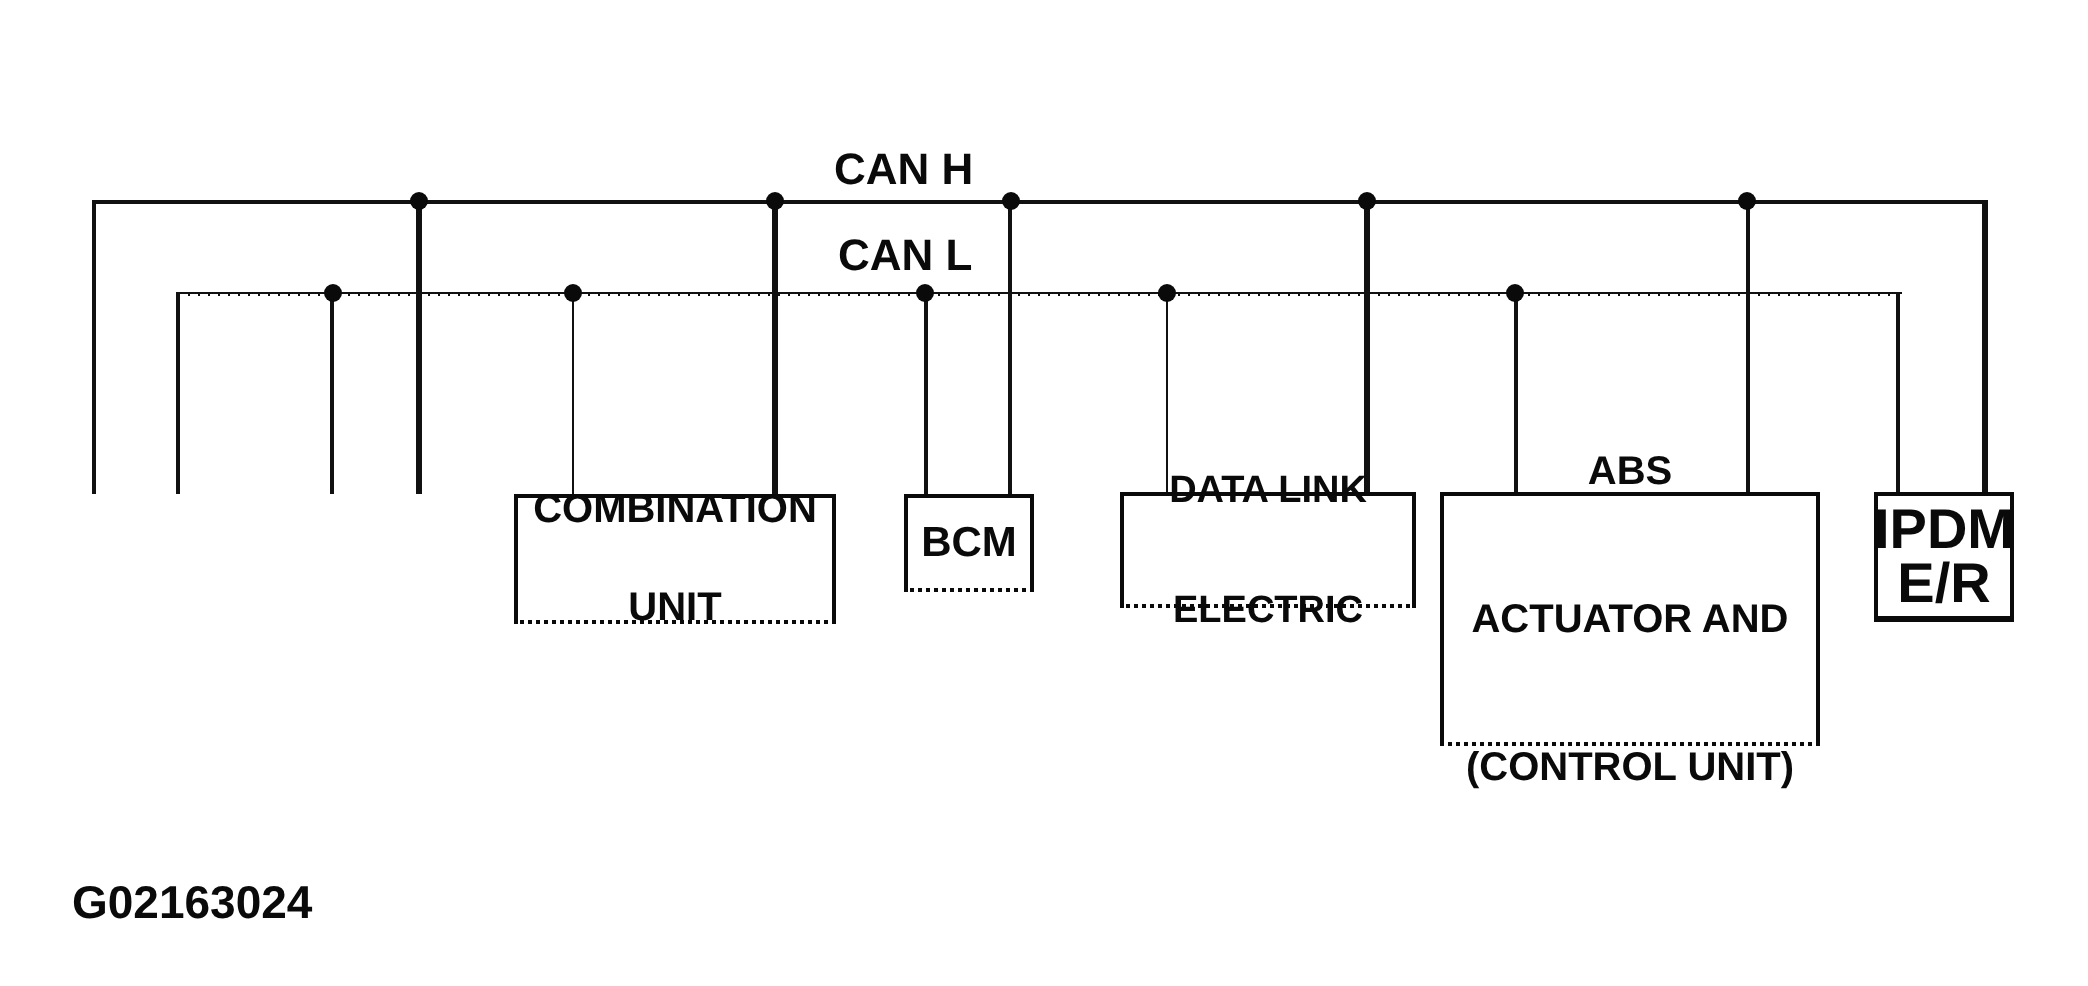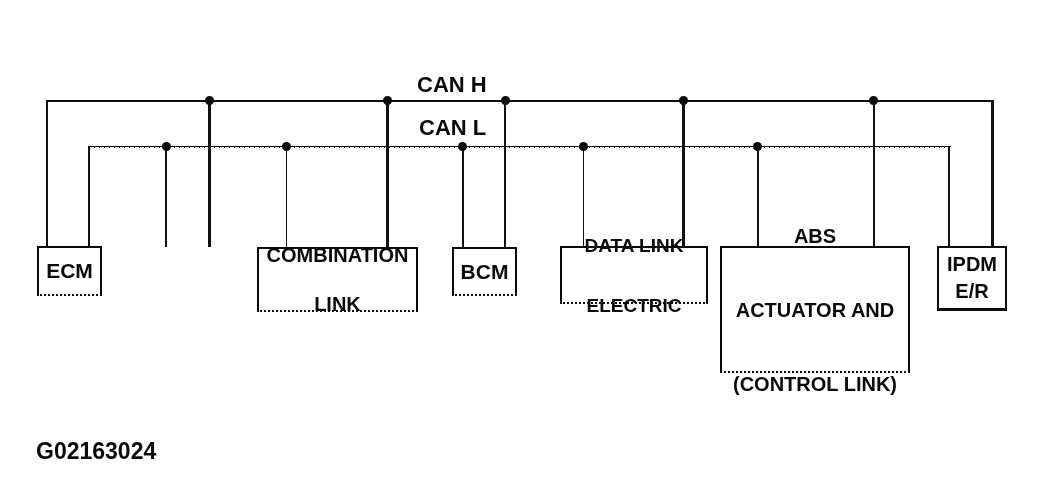--- a/index.html
+++ b/index.html
@@ -27,21 +27,21 @@
     position:absolute; box-sizing:border-box; background:#fff;
     border:2px solid #0a0a0a; border-bottom:2px dotted #0a0a0a;
     display:flex; flex-direction:column; align-items:center; justify-content:center;
     text-align:center; font-weight:700; white-space:nowrap;
   }
   .node span { display:block; }
   .node-small   { font-size:21px; }
   .node-cm      { font-size:20px; line-height:29px; }
   .node-dlc     { font-size:19px; line-height:19px; }
   .node-abs     { font-size:20px; line-height:30px; }
-  .node-ipdm    { font-size:20px; line-height:27px; border-bottom:3px solid #0a0a0a; }
+  .node-ipdm    { font-size:28px; line-height:27px; border-bottom:3px solid #0a0a0a; }
   .figure-id {
     position:absolute; left:36px; top:394px;
     font-size:23px; font-weight:600;margin-top:44px;
   }
 </style>
 </head>
 <body>
 
 <div class="stage">
 
@@ -73,43 +73,40 @@
   <div class="dot" style="left:501px; top:96px;"></div>
   <div class="dot" style="left:679px; top:96px;"></div>
   <div class="dot" style="left:869px; top:96px;"></div>
 
   <div class="dot" style="left:162px; top:142px;"></div>
   <div class="dot" style="left:282px; top:142px;"></div>
   <div class="dot" style="left:458px; top:142px;"></div>
   <div class="dot" style="left:579px; top:142px;"></div>
   <div class="dot" style="left:753px; top:142px;"></div>
 
-  <div class="node node-small" style="left:37px; top:246px; width:65px; height:50px;">
-    <span>ECM</span>
-  </div>
 
 
   <div class="node node-cm" style="left:257px; top:247px; width:161px; height:65px;gap:20px;">
     <span>COMBINATION</span>
-    <span>LINK</span>
+    <span>UNIT</span>
   </div>
 
   <div class="node node-small" style="left:452px; top:247px; width:65px; height:49px;">
     <span>BCM</span>
   </div>
 
   <div class="node node-dlc" style="left:560px; top:246px; width:148px; height:58px;gap:41px;">
     <span>DATA LINK</span>
     <span>ELECTRIC</span>
   </div>
 
   <div class="node node-abs" style="left:720px; top:246px; width:190px; height:127px;gap:44px;">
     <span>ABS</span>
     <span>ACTUATOR AND</span>
-    <span>(CONTROL LINK)</span>
+    <span>(CONTROL UNIT)</span>
   </div>
 
   <div class="node node-ipdm" style="left:937px; top:246px; width:70px; height:65px;">
     <span>IPDM</span>
     <span>E/R</span>
   </div>
 
   <div class="figure-id">G02163024</div>
 
 </div>

